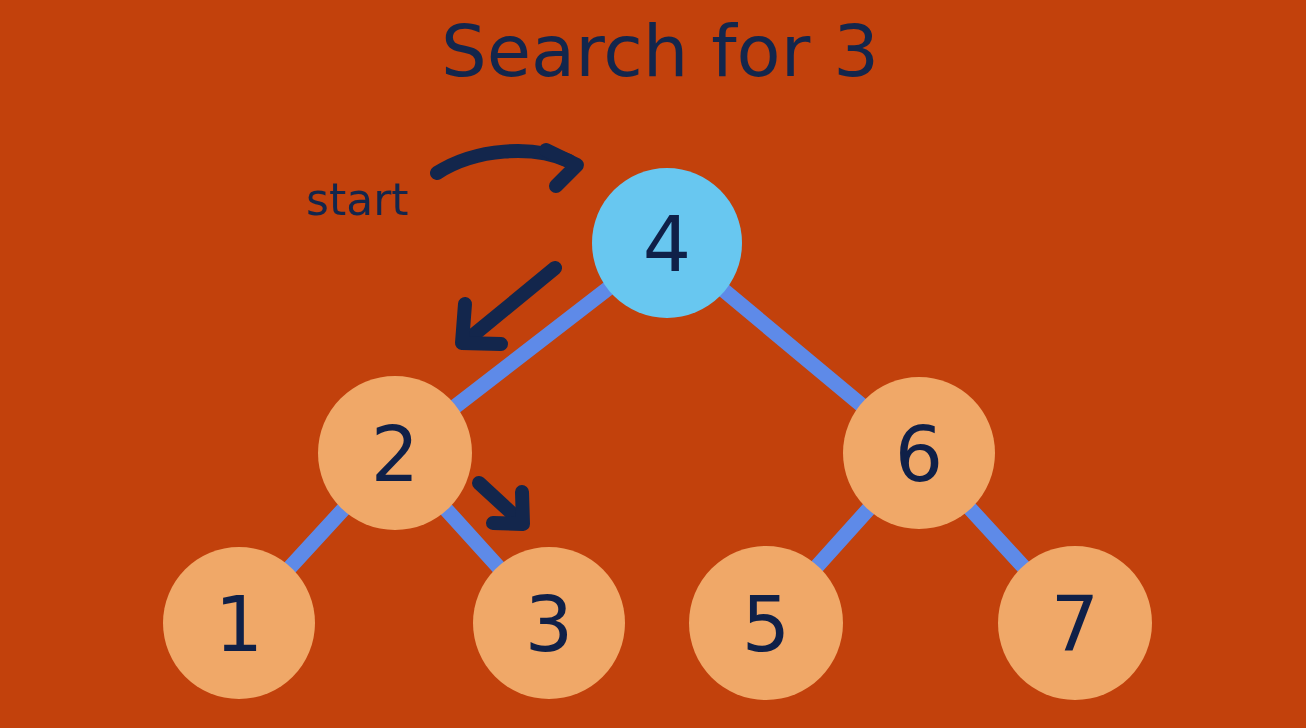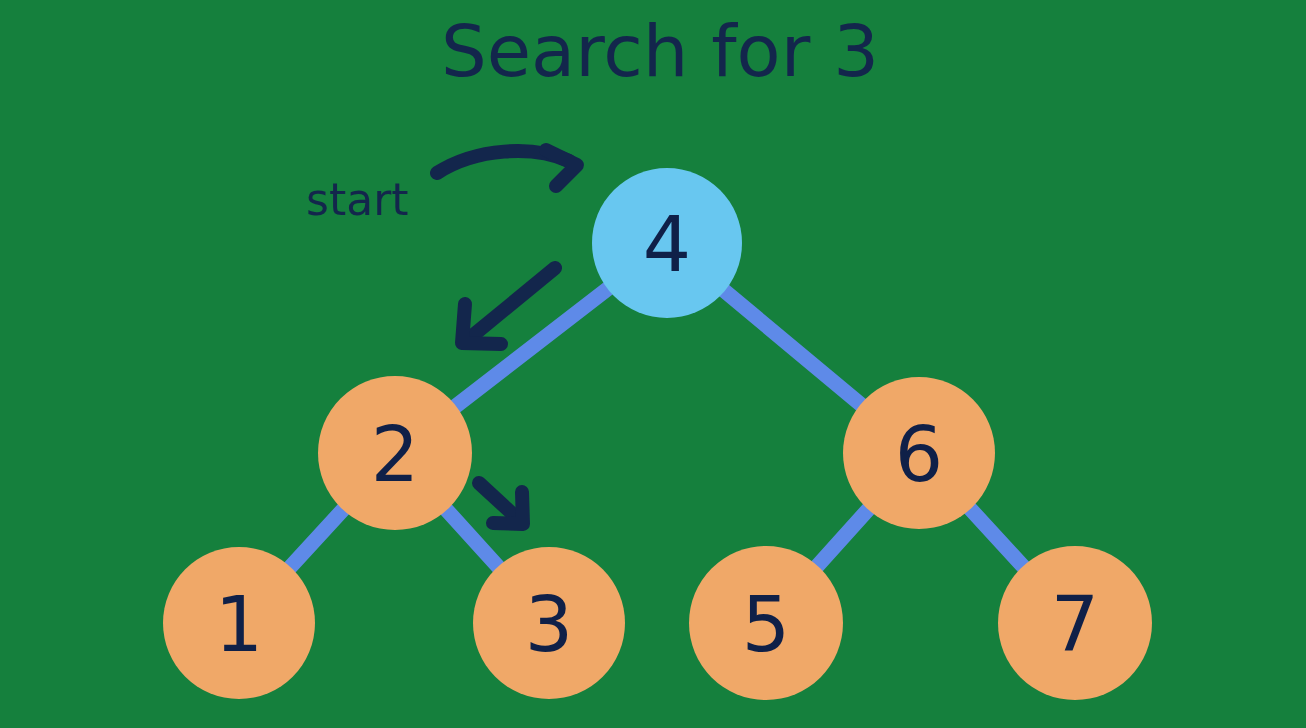--- a/index.html
+++ b/index.html
@@ -4,21 +4,21 @@
 <style>
   html, body {
     margin: 0;
     padding: 0;
     background: #ffffff;
   }
   #stage {
     position: relative;
     width: 1306px;
     height: 728px;
-    background: #15803d;
+    background: #c2410c;
     overflow: hidden;
     font-family: "DejaVu Sans", sans-serif;
   }
   #diagram-svg {
     position: absolute;
     left: 0;
     top: 0;
     width: 1306px;
     height: 728px;
   }

